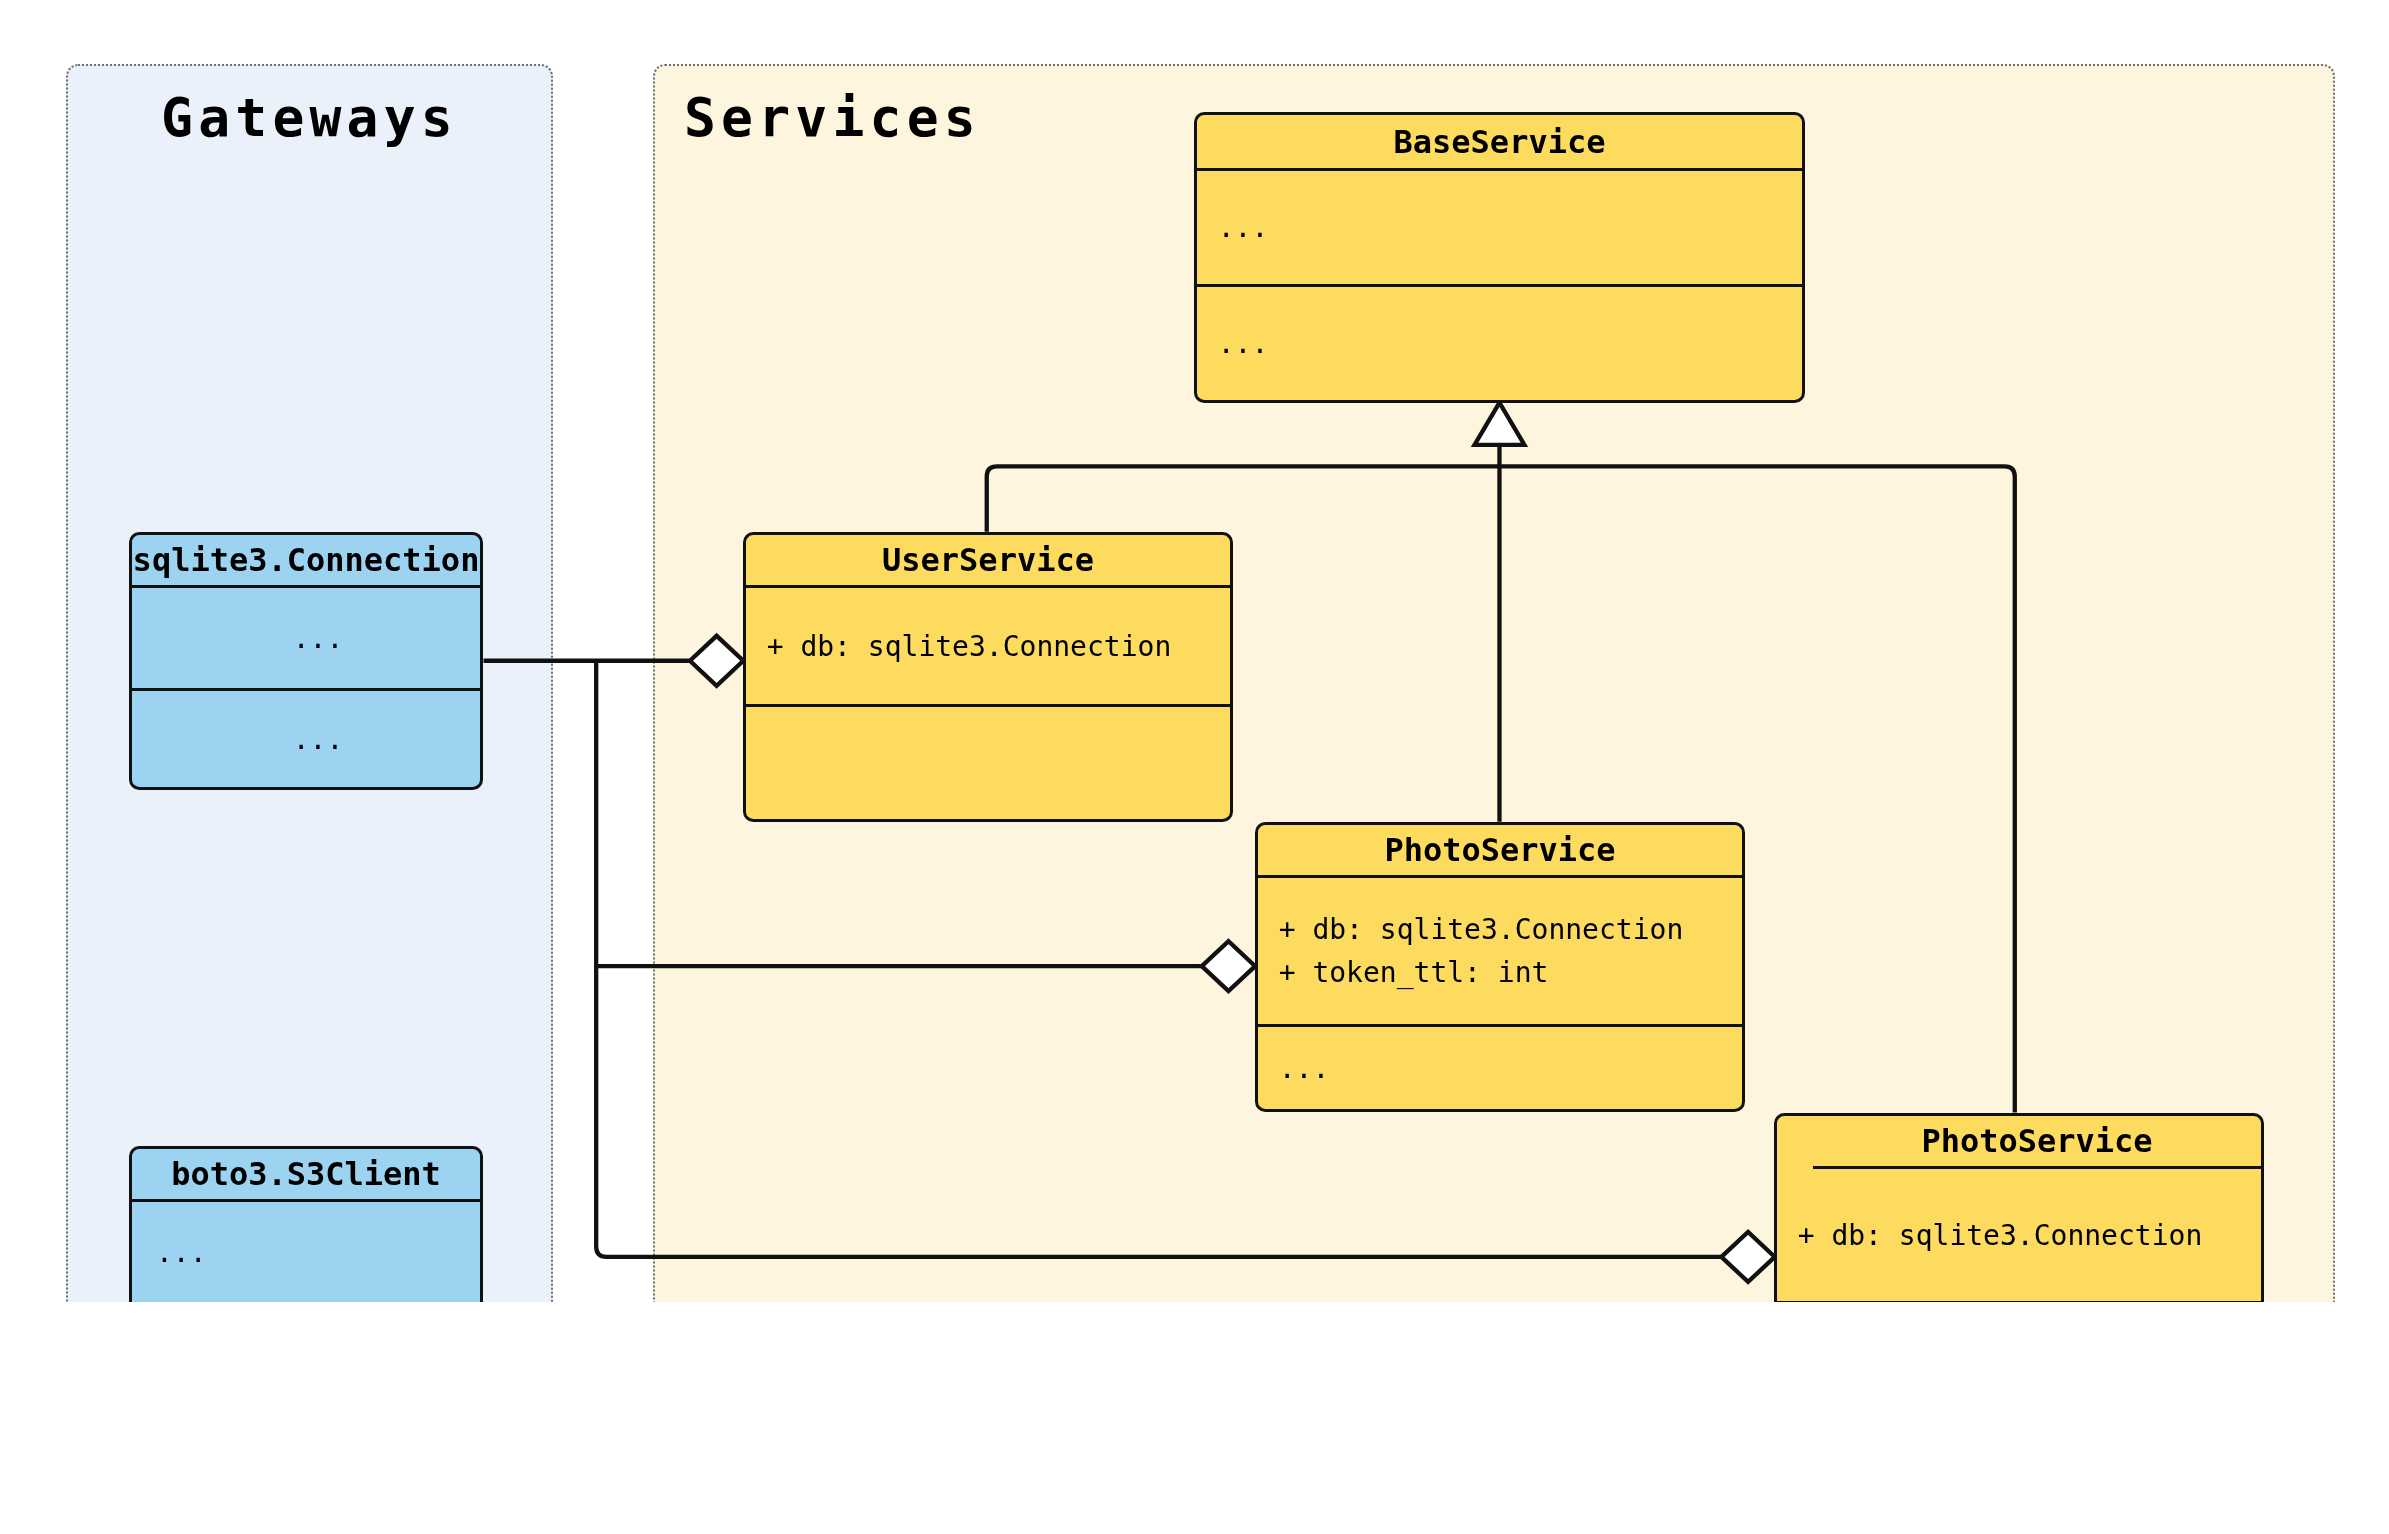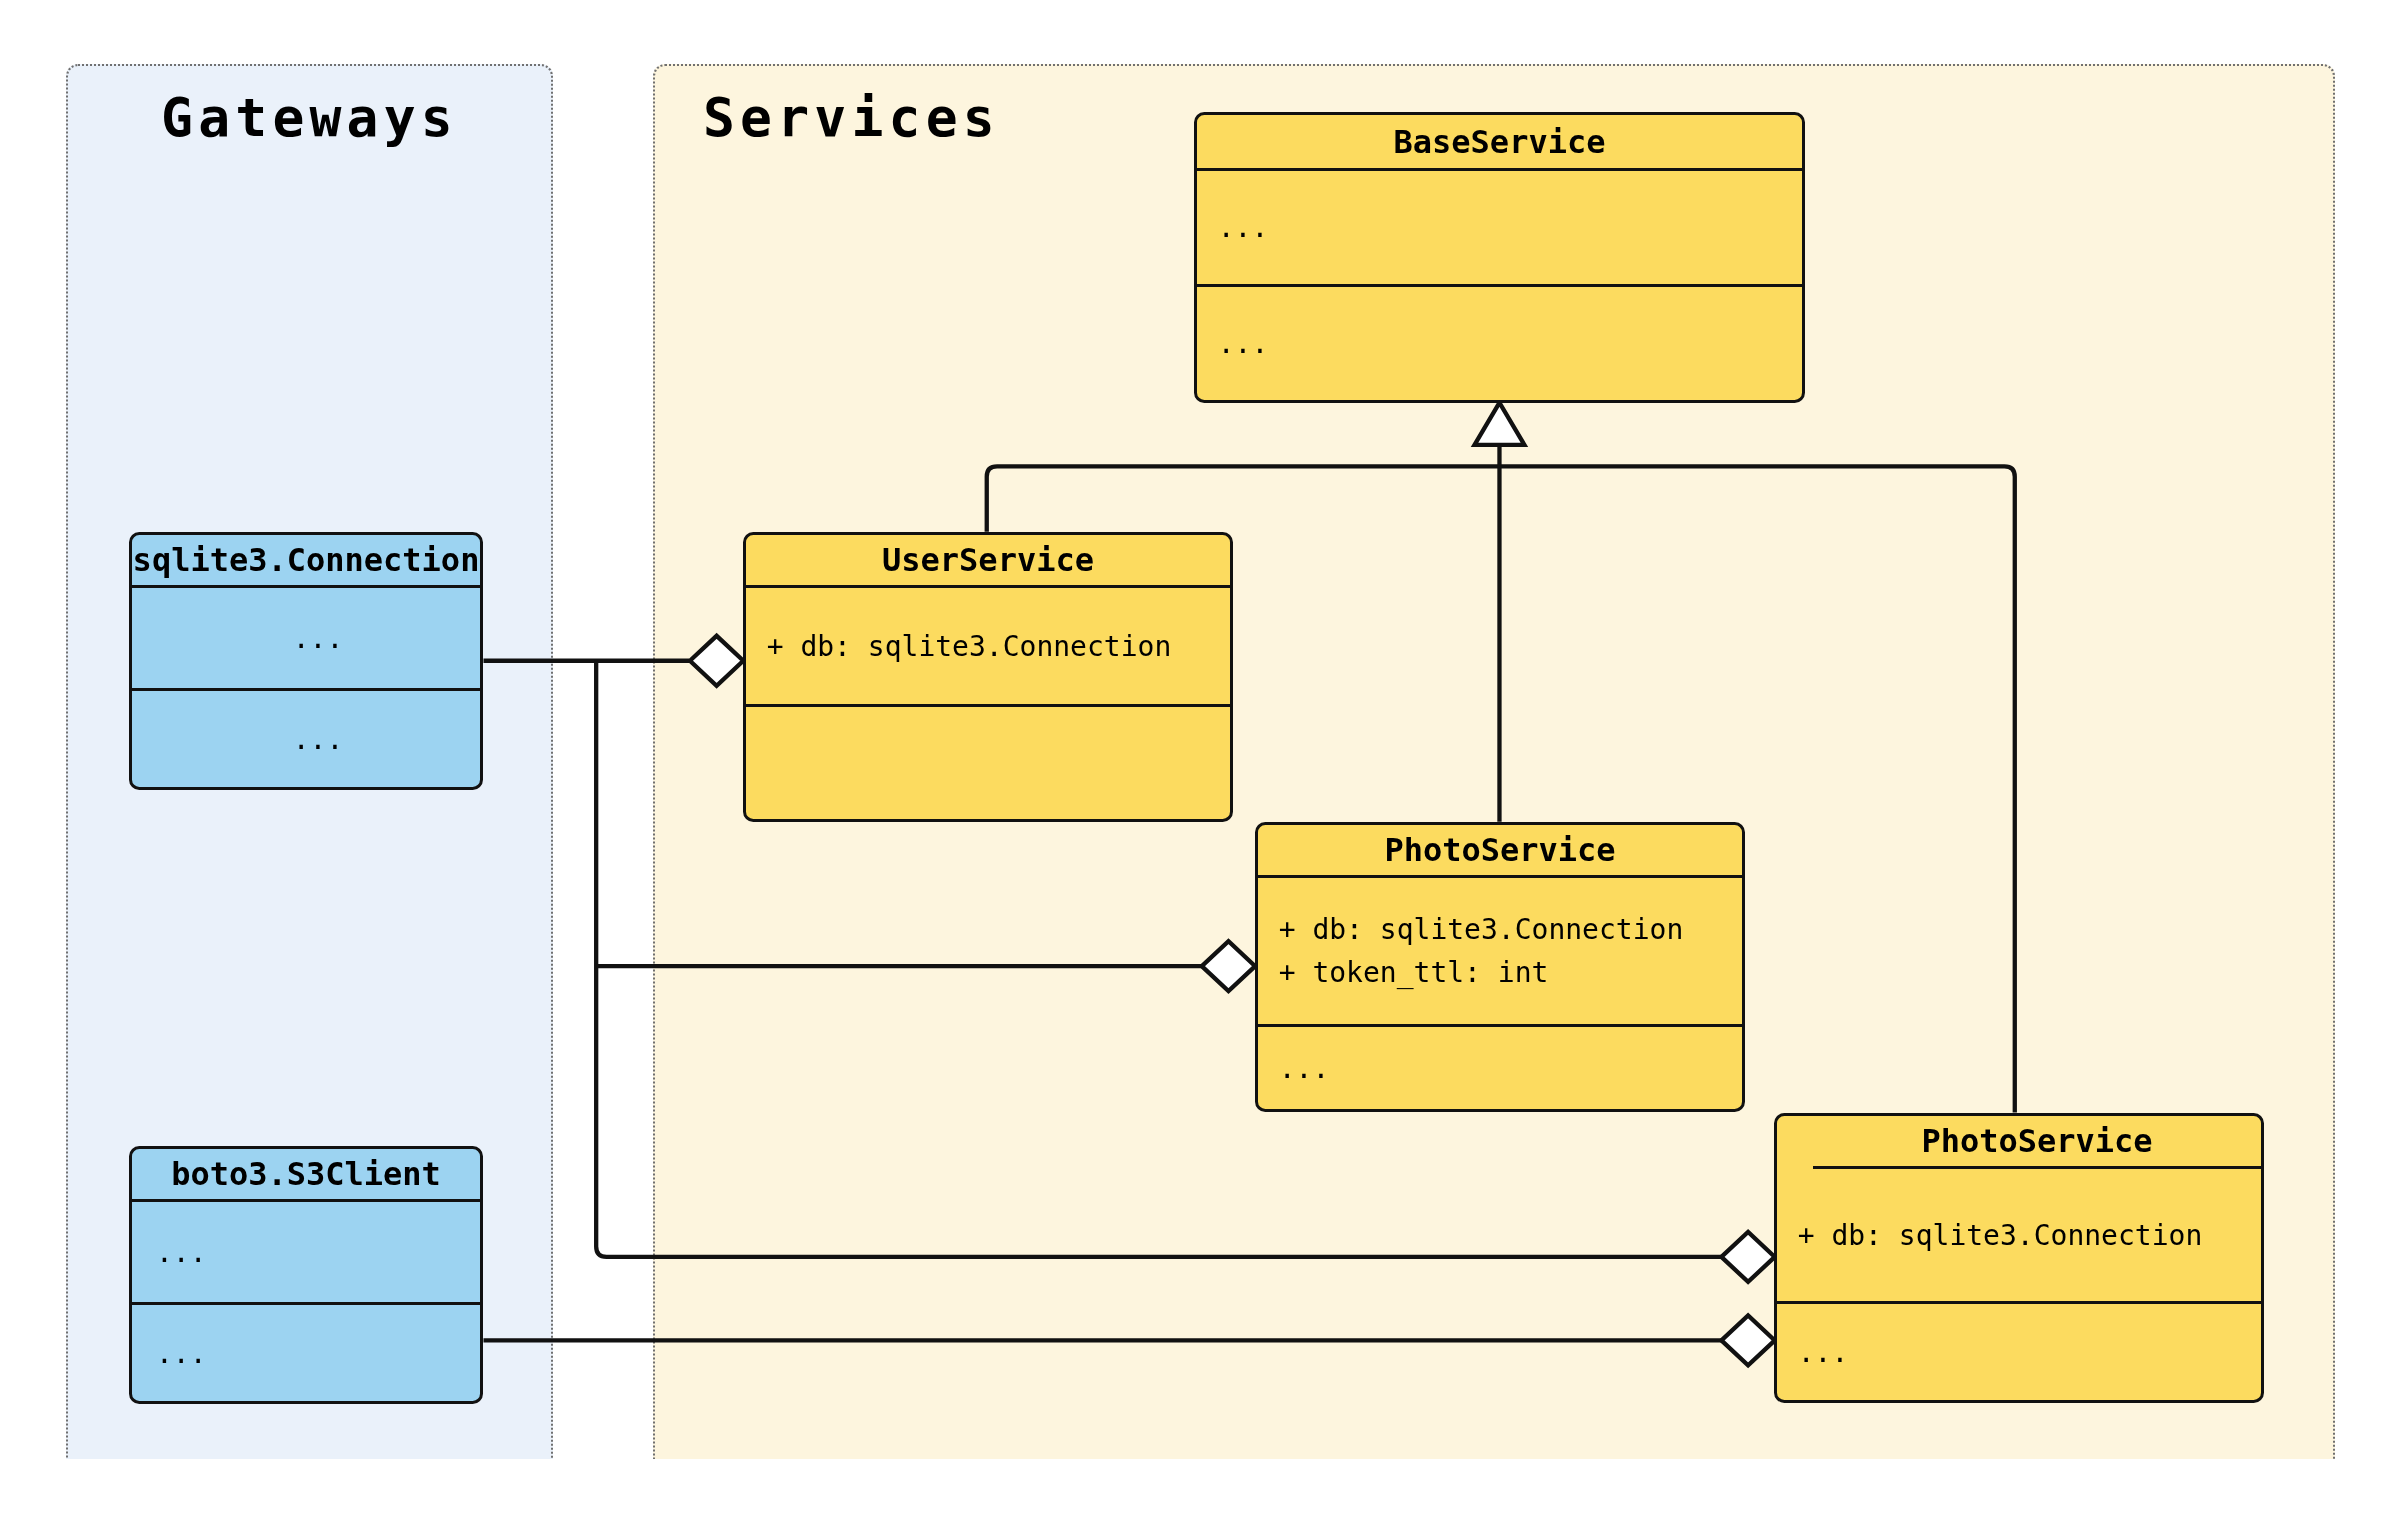--- a/index.html
+++ b/index.html
@@ -13,21 +13,21 @@
   }
   *{box-sizing:border-box;margin:0;padding:0;}
   html,body{background:#ffffff;}
   body{
     font-family:"DejaVu Sans Mono","Liberation Mono",monospace;
     color:var(--text-color);
   }
   .canvas{
     position:relative;
     width:2389px;
-    height:1459px;
+    height:1302px;
     background:#ffffff;
     overflow:hidden;
   }
   .panel{
     position:absolute;
     border:2.6px dotted var(--panel-border-color);
     border-radius:12px;
   }
   .panel.gateways{
     left:66px;top:64px;width:487px;height:1422px;
@@ -43,21 +43,21 @@
     font-size:53px;
     font-weight:bold;
     letter-spacing:5.2px;
     white-space:nowrap;
     color:var(--text-color);
   }
   .panel-title.centered{
     left:66px;width:487px;text-align:center;
   }
   .panel-title.left{
-    left:684px;text-align:left;margin-left:19px;
+    left:684px;text-align:left;
   }
   .edges{
     position:absolute;left:0;top:0;width:2389px;height:1534px;
   }
   .edge{
     fill:none;
     stroke:var(--line-color);
     stroke-width:5;
   }
   .marker{

